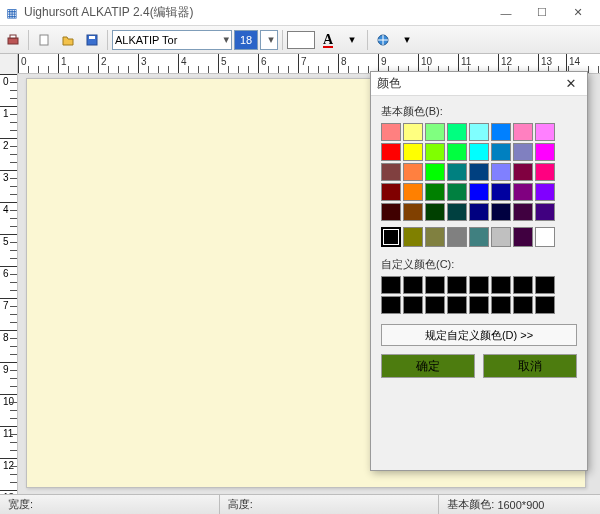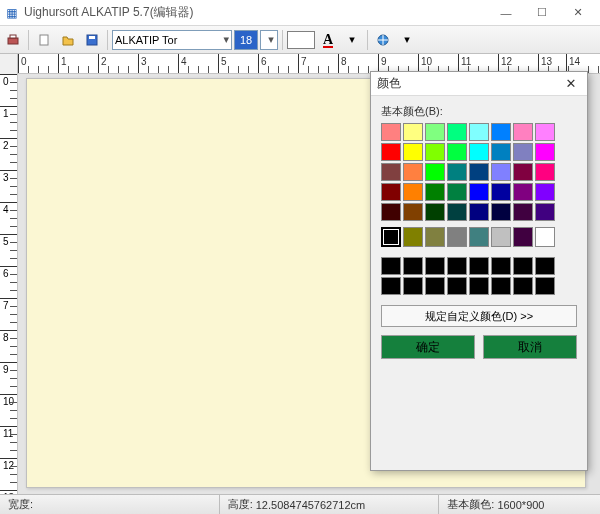--- a/index.html
+++ b/index.html
@@ -39,28 +39,28 @@
   .dlg-title .x { width:20px; text-align:center; font-size:13px; color:#333; }
   .dlg-body { flex:1; padding:8px 10px; overflow:hidden; }
   .sec-label { font-size:11px; color:#333; margin-bottom:4px; }
   .color-grid { display:grid; grid-template-columns:repeat(8,20px); grid-auto-rows:18px; gap:2px; margin-bottom:6px; }
   .sw { border:1px solid #888; }
   .sel-row { display:grid; grid-template-columns:repeat(8,20px); grid-auto-rows:20px; gap:2px; margin-bottom:10px; }
   .sel-row .sw.selected { border:2px solid #000; box-shadow:0 0 0 1px #fff inset; }
   .cust-grid { display:grid; grid-template-columns:repeat(8,20px); grid-auto-rows:18px; gap:2px; margin-bottom:10px; }
   .wide-btn { width:196px; height:22px; border:1px solid #9c9c9c; background:#f8f8f8; font-size:11px; display:flex; align-items:center; justify-content:center; margin-bottom:8px; }
   .btn-row { display:flex; gap:8px; }
-  .btn-row .btn { flex:1; height:24px; border:1px solid #9c9c9c; background:#15803d; display:flex; align-items:center; justify-content:center; font-size:12px; }
+  .btn-row .btn { flex:1; height:24px; border:1px solid #9c9c9c; background:#4d7c0f; display:flex; align-items:center; justify-content:center; font-size:12px; }
 </style>
 </head>
 <body>
 
 <div class="titlebar">
   <span class="app-icon">▦</span>
-  <span class="title">Uighursoft ALKATIP 5.7(编辑器)</span>
+  <span class="title">Uighursoft ALKATIP 2.4(编辑器)</span>
   <span class="win-btn">—</span>
   <span class="win-btn">☐</span>
   <span class="win-btn">✕</span>
 </div>
 
 <div class="toolbar">
   <div class="tbtn">
       <svg width="14" height="14">
         <rect x="2" y="5" width="10" height="6" fill="#b55" stroke="#733"></rect>
         <rect x="4" y="2" width="6" height="3" fill="#fff" stroke="#733"></rect>
@@ -295,21 +295,20 @@
     <div class="page"></div>
   </div>
 </div>
 
 <div class="statusbar">
   <div class="cell" style="flex:1.4">
     <span>宽度:</span>&nbsp;
   </div>
   <div class="cell" style="flex:1.4">
     <span>高度:</span>&nbsp;
-    <span>12.5084745762712cm</span>
   </div>
   <div class="cell" style="flex:1;border-right:none">
     <span>基本颜色:</span>&nbsp;
     <span>1600*900</span>
   </div>
 </div>
 
 <div class="dlg">
   <div class="dlg-title">
     <span class="t">颜色</span>
@@ -362,20 +361,21 @@
     <div class="sel-row" id="sel-row">
         <div class="sw selected" style="background: rgb(0, 0, 0);"></div>
         <div class="sw" style="background: rgb(128, 128, 0);"></div>
         <div class="sw" style="background: rgb(128, 128, 64);"></div>
         <div class="sw" style="background: rgb(128, 128, 128);"></div>
         <div class="sw" style="background: rgb(64, 128, 128);"></div>
         <div class="sw" style="background: rgb(192, 192, 192);"></div>
         <div class="sw" style="background: rgb(64, 0, 64);"></div>
         <div class="sw" style="background: rgb(255, 255, 255);"></div>
       </div>
+    <div class="sec-label">自定义颜色(C):</div>
     <div class="cust-grid" id="cust-grid">
         <div class="sw" style="background: rgb(0, 0, 0);"></div>
         <div class="sw" style="background: rgb(0, 0, 0);"></div>
         <div class="sw" style="background: rgb(0, 0, 0);"></div>
         <div class="sw" style="background: rgb(0, 0, 0);"></div>
         <div class="sw" style="background: rgb(0, 0, 0);"></div>
         <div class="sw" style="background: rgb(0, 0, 0);"></div>
         <div class="sw" style="background: rgb(0, 0, 0);"></div>
         <div class="sw" style="background: rgb(0, 0, 0);"></div>
         <div class="sw" style="background: rgb(0, 0, 0);"></div>

